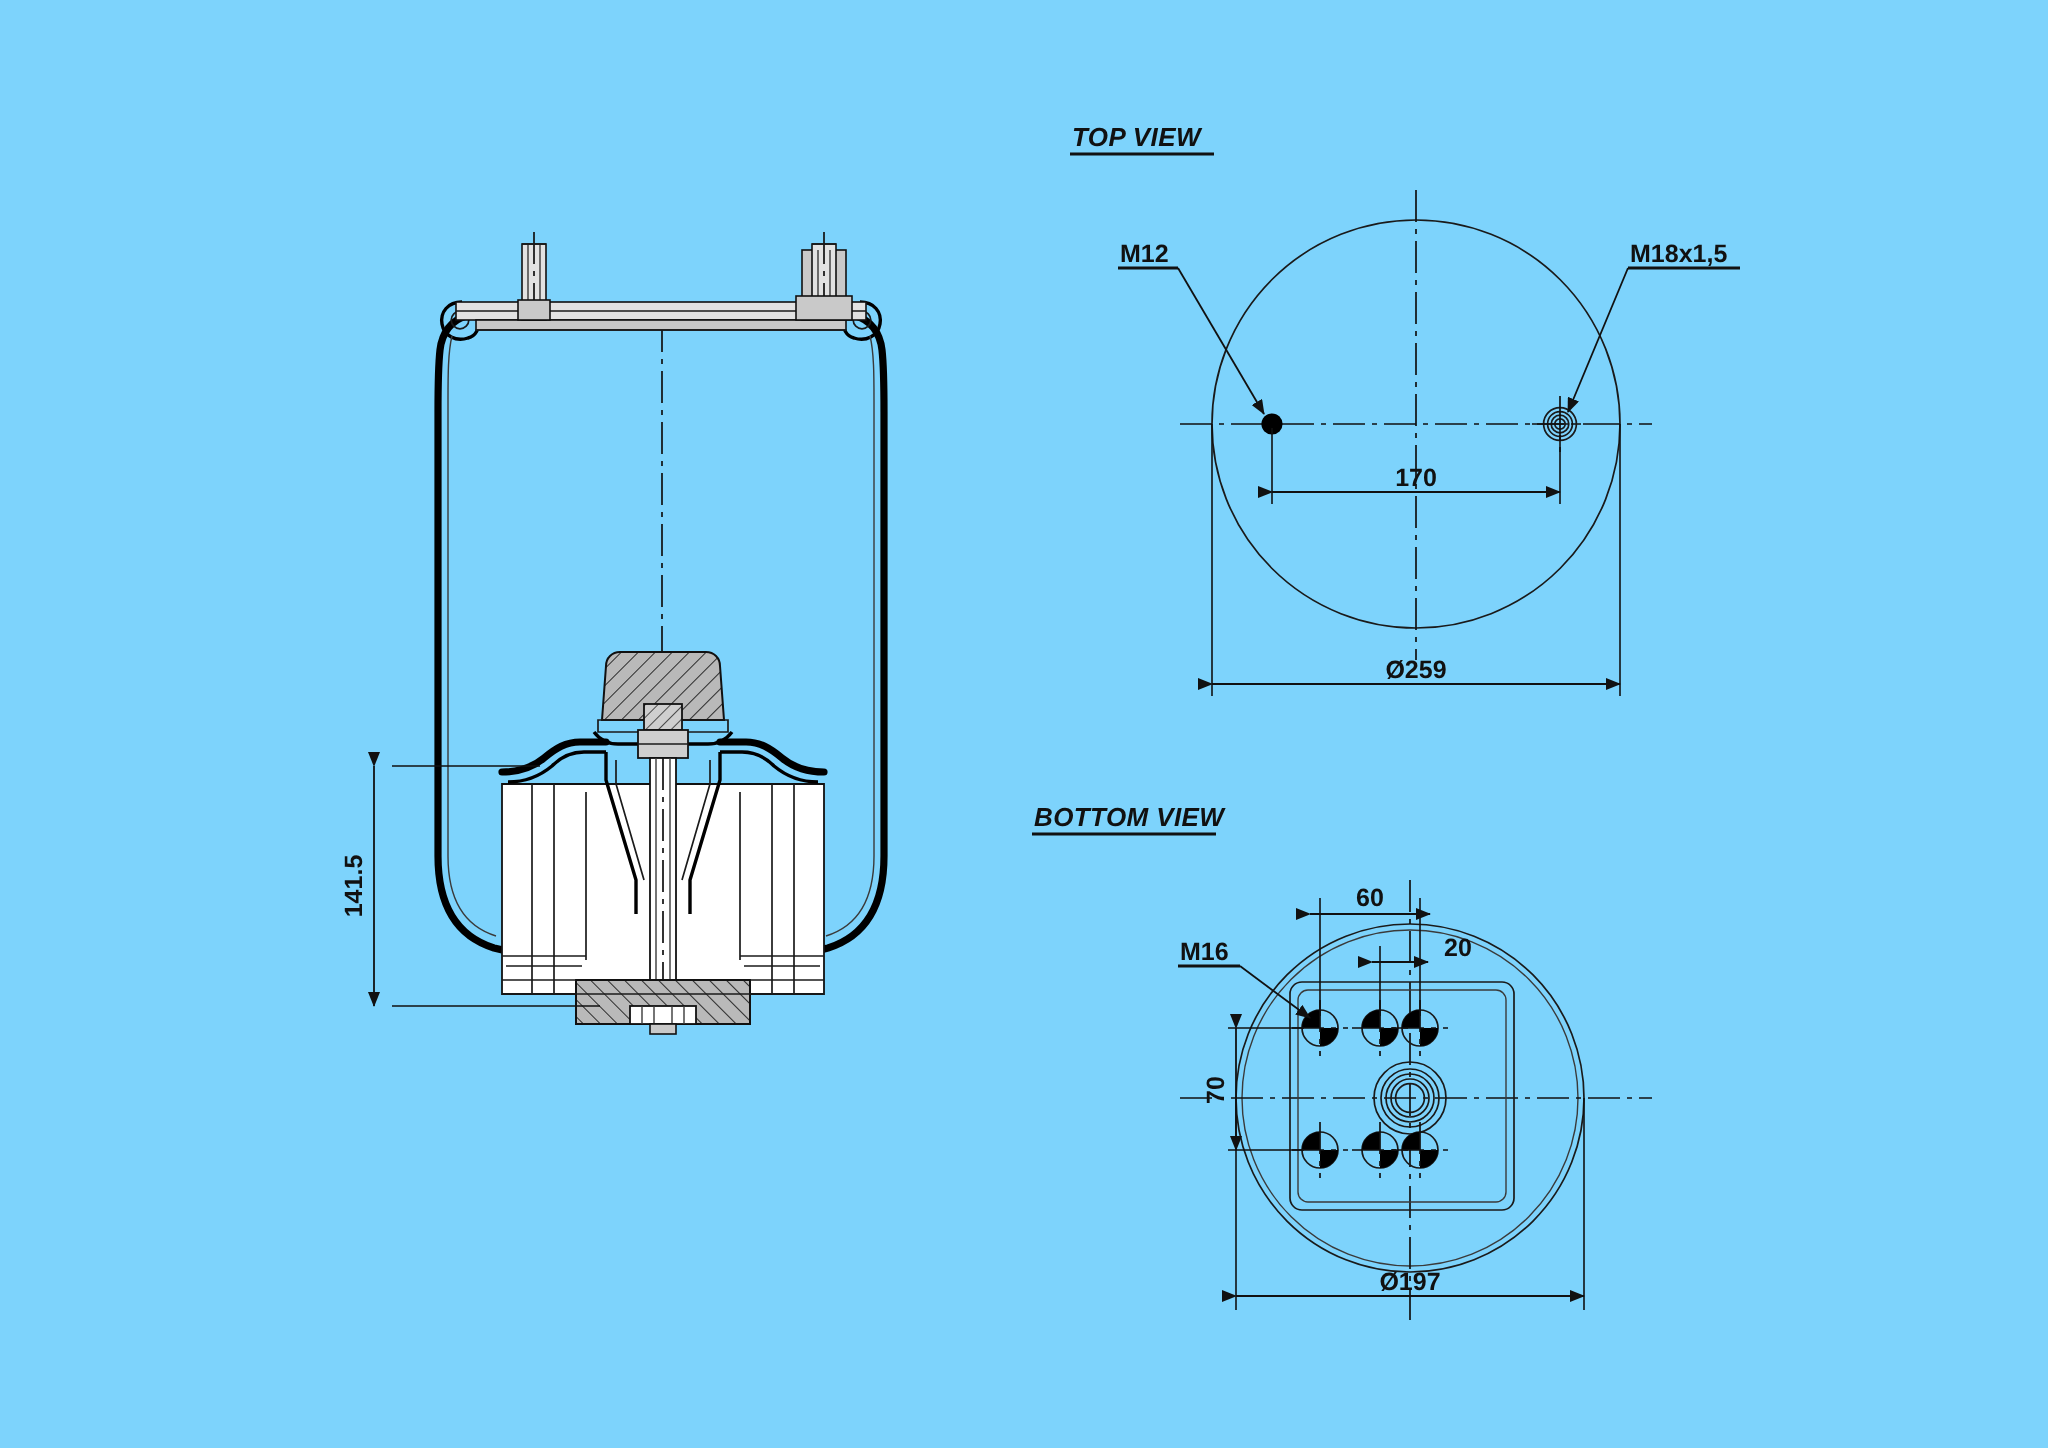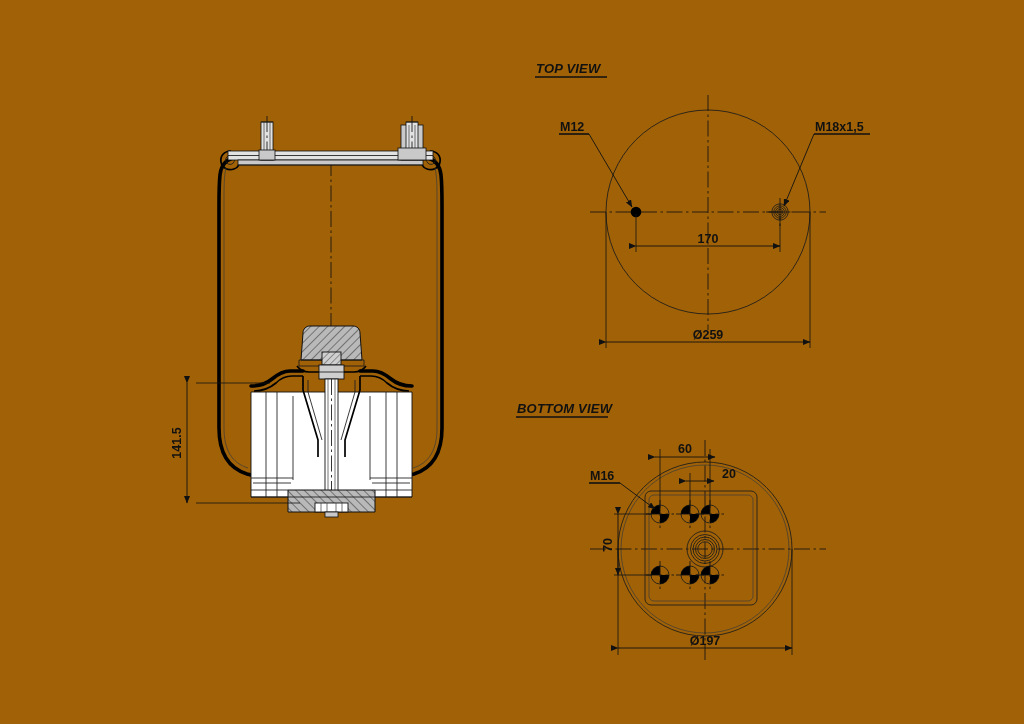--- a/index.html
+++ b/index.html
@@ -2,21 +2,21 @@
 <html><head>
 <meta charset="utf-8">
 <title>Air Spring Technical Drawing</title>
 <style>
   html,body{margin:0;padding:0;background:#ffffff;}
   body{
     width:1024px;height:724px;
     font-family:"Liberation Sans","DejaVu Sans",sans-serif;
     overflow:hidden;position:relative;
   }
-  #sheet{position:absolute;left:0;top:0;width:1024px;height:724px;background:#a16207;}
+  #sheet{position:absolute;left:0;top:0;width:1024px;height:724px;background:#7dd3fc;}
   svg{display:block;}
   .vtitle{
     font-family:"Liberation Sans","DejaVu Sans",sans-serif;
     font-size:13px;font-weight:bold;font-style:italic;
     fill:#111;letter-spacing:0.2px;
   }
   .dim{
     font-family:"Liberation Sans","DejaVu Sans",sans-serif;
     font-size:12.5px;font-weight:bold;fill:#111;
   }

